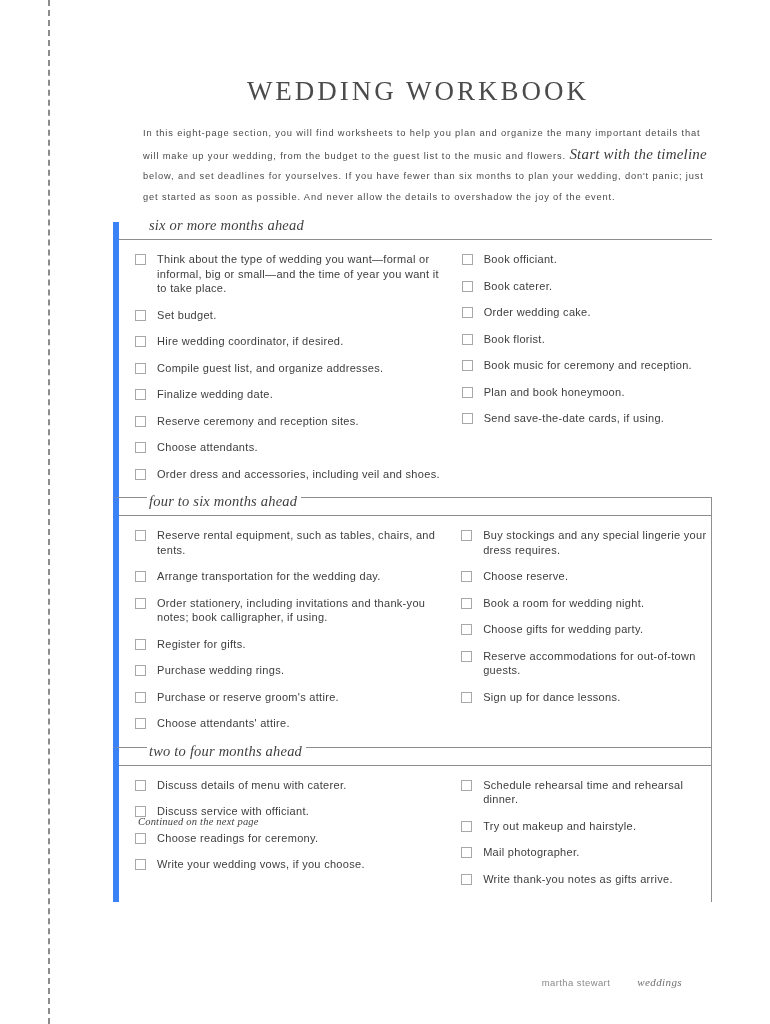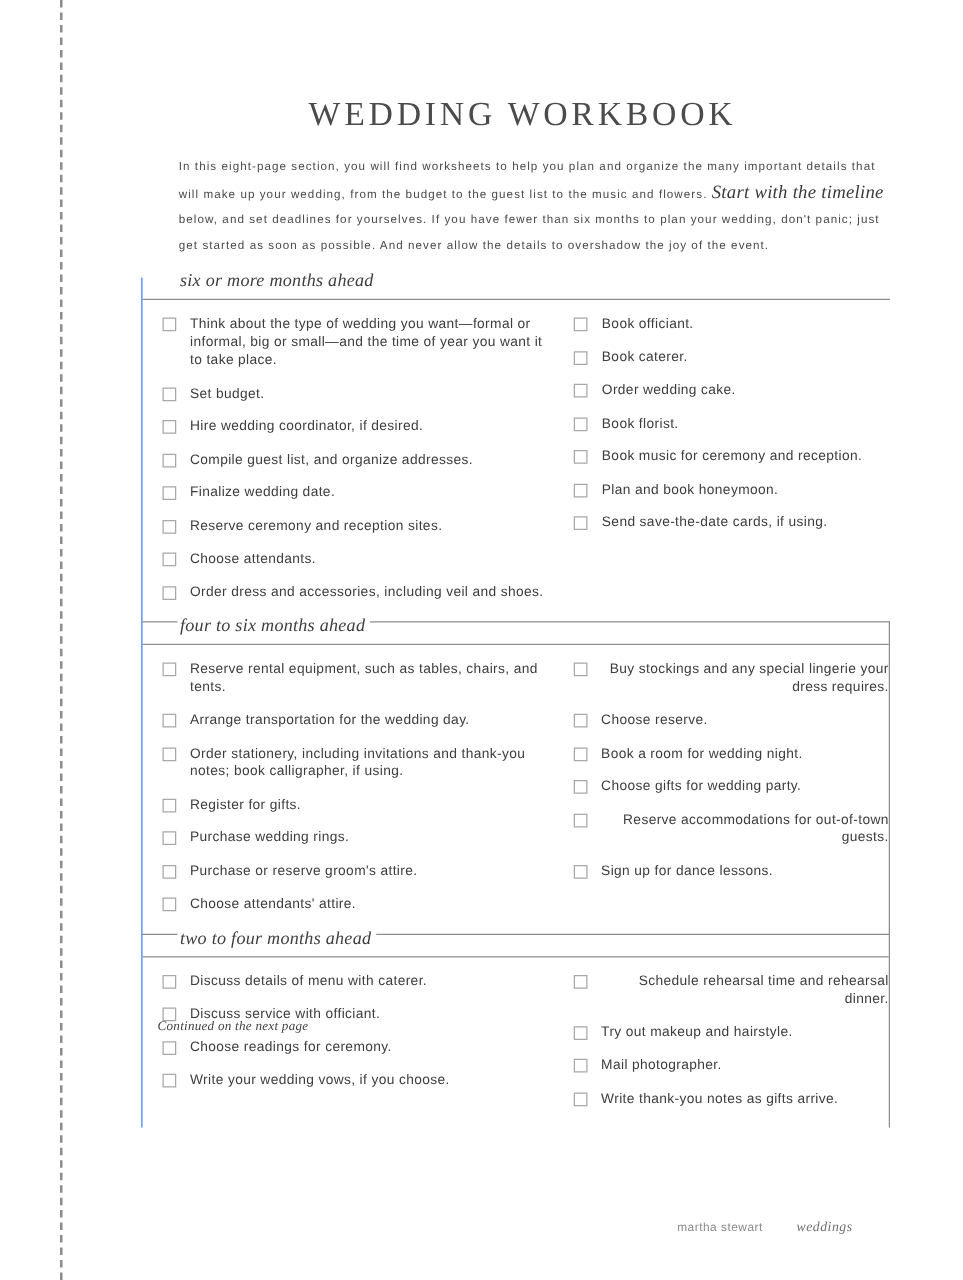--- a/index.html
+++ b/index.html
@@ -70,21 +70,21 @@
 
   
   .sections {
     position: absolute;
     left: 113px;
     top: 222px;
     width: 599px;
   }
   .section {
     position: relative;
-    border-left: 1px solid #3b82f6;
+    border-left: 6px solid #3b82f6;
     border-right: 1px solid #8e8e8e;
     border-top: 1px solid #8e8e8e;
     border-bottom: none;
     box-sizing: border-box;
   }
   .section.first {
     border-top: none;
     border-right: none;
   }
   .section-head {
@@ -121,21 +121,20 @@
   .col {
     box-sizing: border-box;
   }
   .col-left {
     width: 330px;
     padding-left: 16px;
   }
   .col-right {
     width: 269px;
     padding-left: 16px;
-    text-align: right;
   }
 
   .task {
     display: flex;
     align-items: flex-start;
     margin-bottom: 12px;
   }
   .task:last-child { margin-bottom: 0; }
   .checkbox {
     width: 9px;
@@ -150,21 +149,21 @@
     font-size: 11px;
     letter-spacing: 0.3px;
     line-height: 14.5px;
     color: #3d3d3d;
     max-width: 285px;
   }
 
   
   .continued {
     position: absolute;
-    left: 126px;
+    left: 138px;
     top: 816px;
     font-family: "Liberation Serif", serif;
     font-style: italic;
     font-size: 10.5px;
     color: #3f3f3f;
     letter-spacing: 0.2px;
   }
 
   
   .brand {

